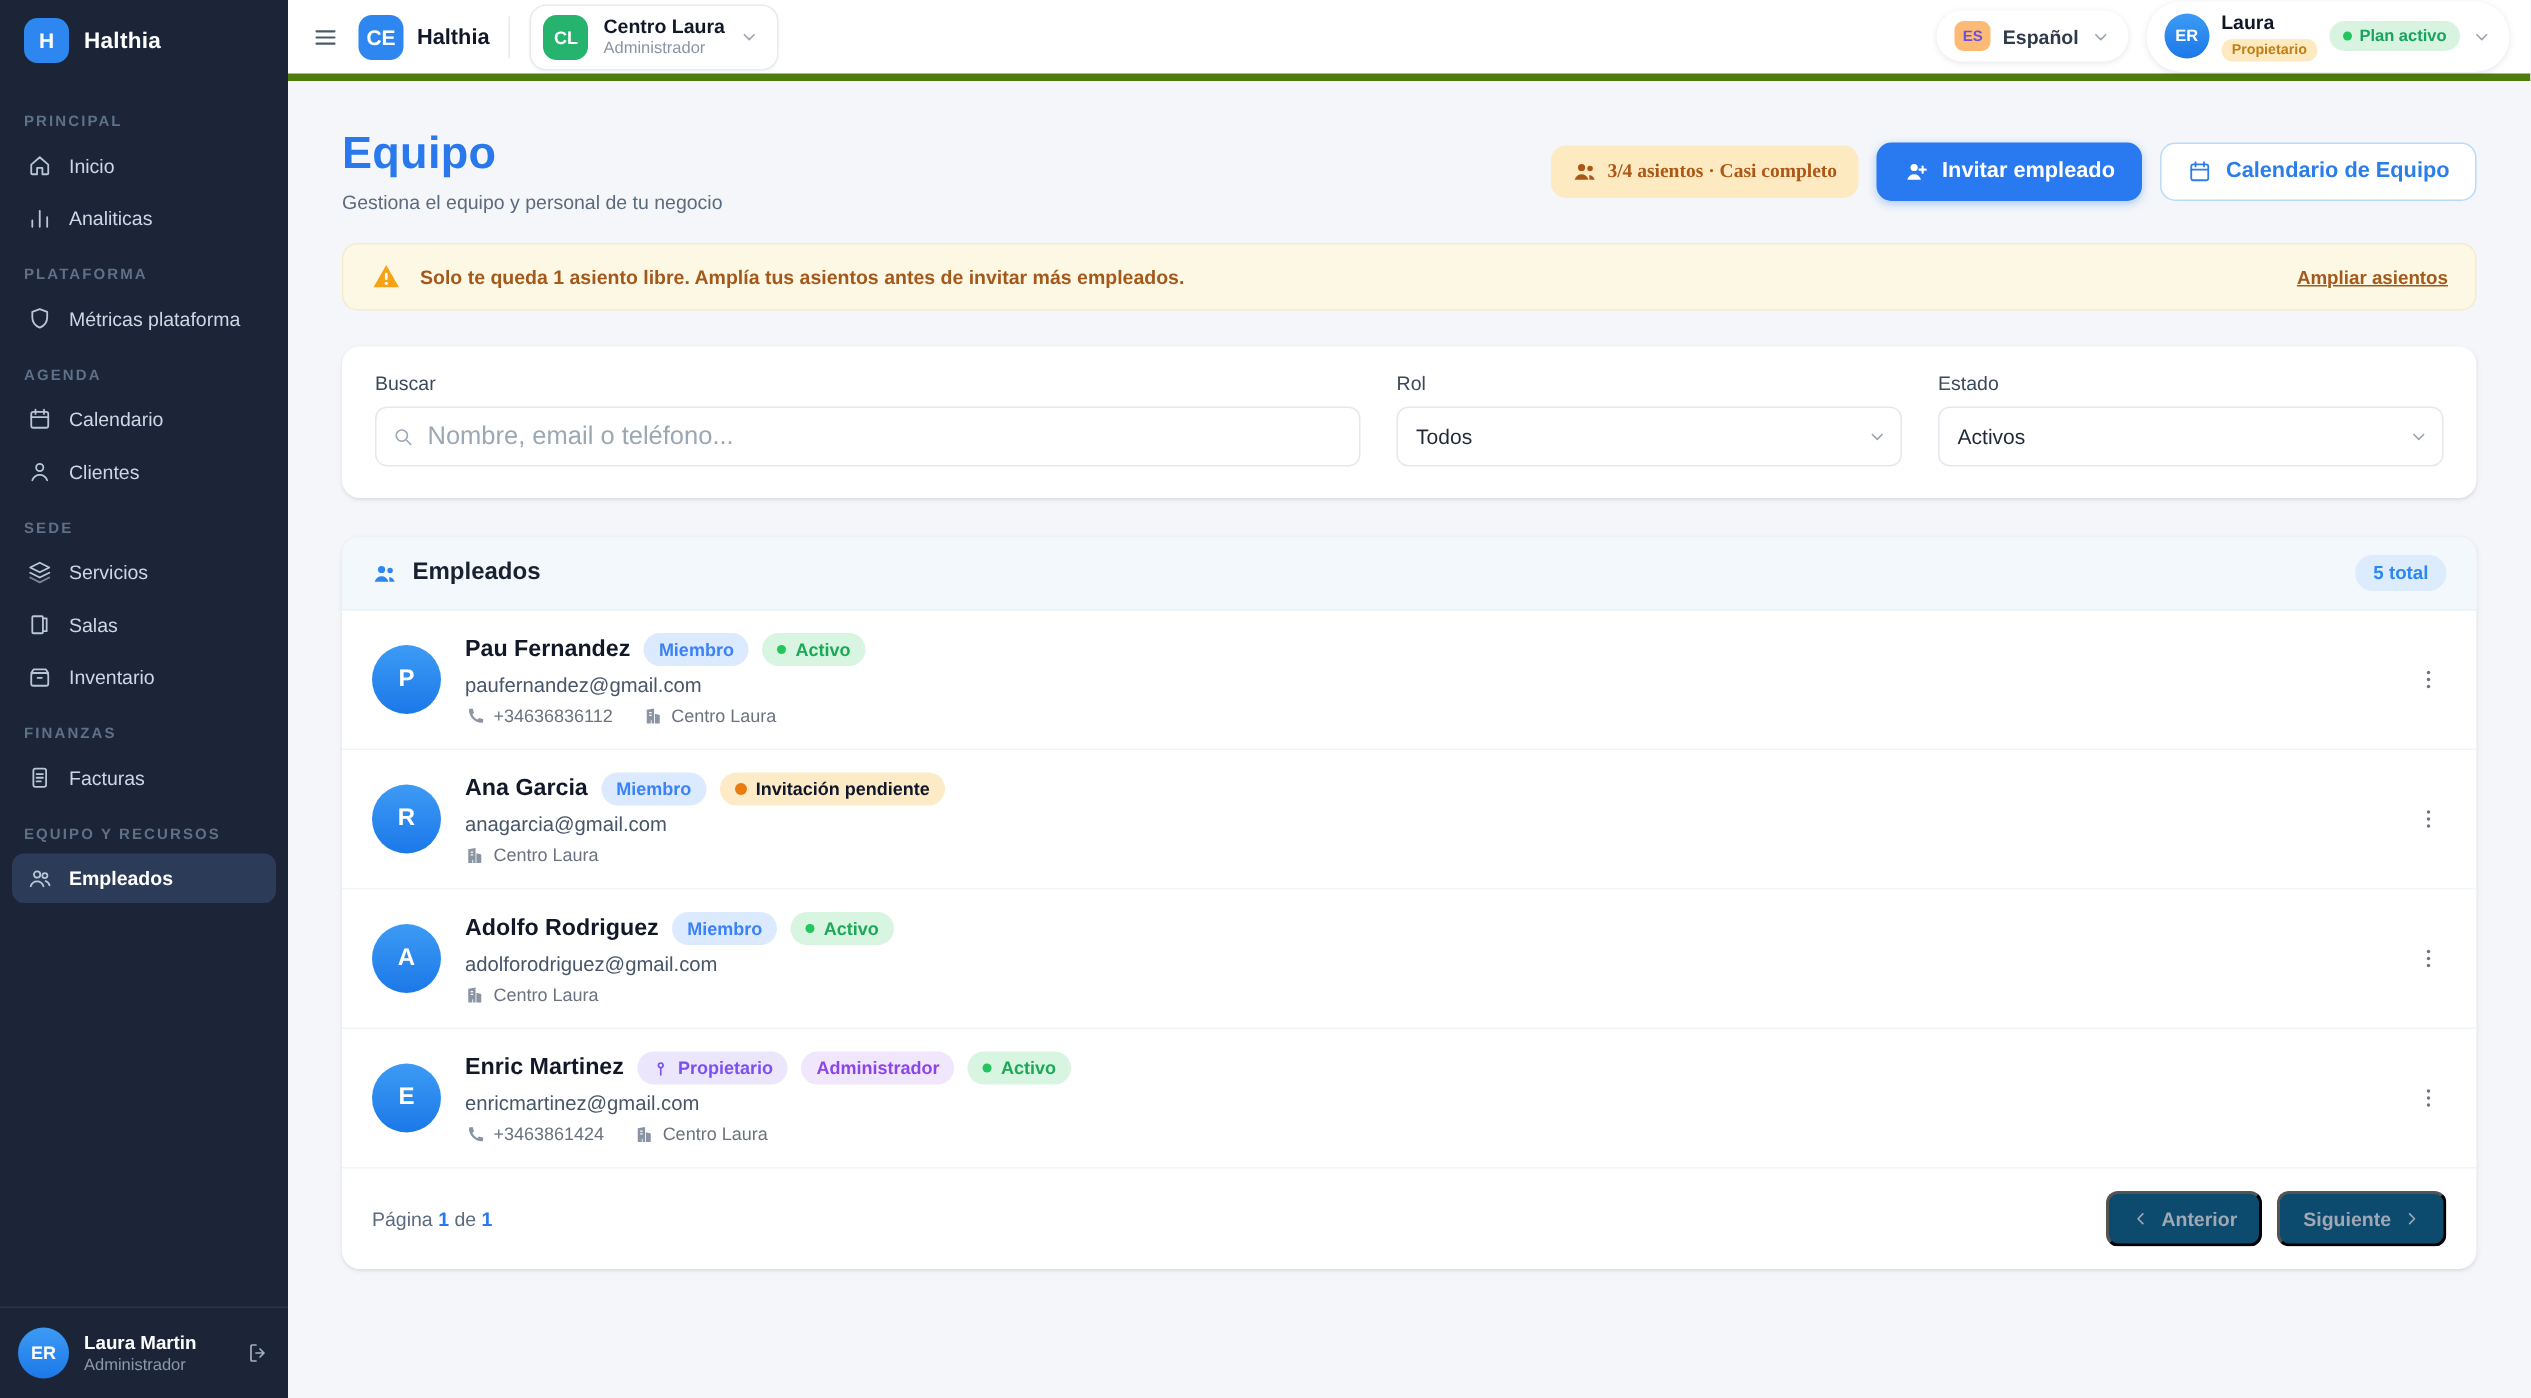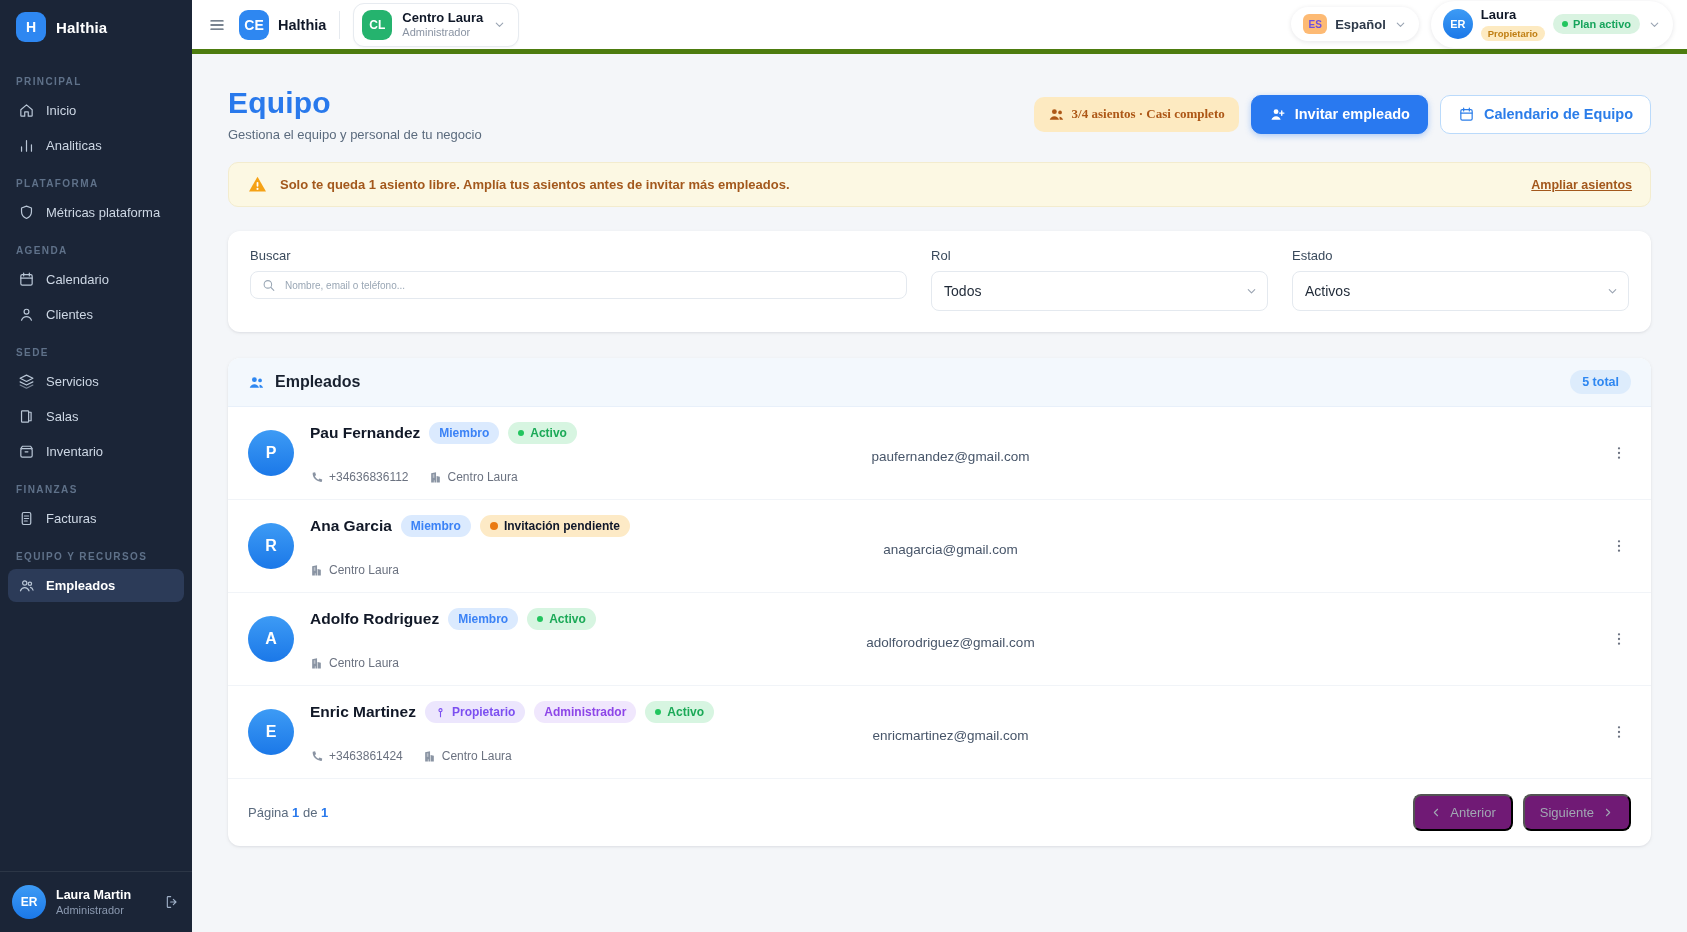--- a/index.html
+++ b/index.html
@@ -59,57 +59,57 @@
   .btn-primary { background:#2979f0; border:1.5px solid #2979f0; color:#fff; box-shadow:0 2px 6px rgba(41,121,240,.35); }
 
   .warn-banner { margin-top:20px; background:#fcf8e3; border:1px solid #f3ecce; border-radius:10px; padding:11px 18px; display:flex; align-items:center; gap:12px; }
   .warn-text { font-size:13px; font-weight:bold; color:#a3581c; }
   .warn-link { margin-left:auto; font-size:12.5px; font-weight:bold; color:#a3581c; text-decoration:underline; cursor:pointer; white-space:nowrap; }
 
   .filter-card { margin-top:24px; background:#fff; border-radius:12px; box-shadow:0 1px 2px rgba(16,24,40,.05), 0 1px 4px rgba(16,24,40,.06); padding:17px 22px 21px; display:grid; grid-template-columns:1.95fr 1fr 1fr; gap:24px; }
   .f-label { font-size:13px; color:#3a4a5c; margin-bottom:8px; display:block; }
   .search-wrap { position:relative; }
   .search-wrap .icon { position:absolute; left:11px; top:50%; transform:translateY(-50%); color:#9aa7b5; }
-  .f-input { width:100%; height:28px; border:1px solid #e4e9ef; border-radius:8px; padding:0 12px 0 34px; font-size:10px; font-family:inherit; color:#a21caf; outline:none; background:#fff; }
+  .f-input { width:100%; height:40px; border:1px solid #e4e9ef; border-radius:8px; padding:0 12px 0 34px; font-size:17px; font-family:inherit; color:#a21caf; outline:none; background:#fff; }
   .f-input::placeholder { color:#9aa7b5; }
   .sel-wrap { position:relative; }
   .f-select { width:100%; height:40px; border:1px solid #e4e9ef; border-radius:8px; padding:0 30px 0 12px; font-size:14px; font-family:inherit; color:#1f2937; background:#fff; appearance:none; -webkit-appearance:none; outline:none; cursor:pointer; }
   .sel-wrap .chev { position:absolute; right:10px; top:50%; transform:translateY(-50%); pointer-events:none; }
 
   .emp-card { margin-top:26px; background:#fff; border-radius:12px; box-shadow:0 1px 2px rgba(16,24,40,.05), 0 1px 4px rgba(16,24,40,.06); overflow:hidden; }
   .emp-head { background:#f3f8fd; border-bottom:1px solid #e8f0fa; padding:12px 20px; display:flex; align-items:center; justify-content:space-between; }
   .emp-head-left { display:flex; align-items:center; gap:10px; }
   .emp-head .icon { color:#2e87f1; }
   .emp-title { font-size:16px; font-weight:bold; color:#18212f; }
   .total-badge { background:#ddecfc; color:#2e87f1; font-size:12.5px; font-weight:bold; padding:5px 12px; border-radius:999px; }
 
   .emp-row { display:flex; align-items:center; gap:16px; padding:15px 20px; border-bottom:1px solid #f1f4f8; }
   .emp-row:last-of-type { border-bottom:none; }
   .row-av { width:46px; height:46px; font-size:16px; align-self:center; }
-  .row-main { flex:1; min-width:0;text-align:center; }
+  .row-main { flex:1; min-width:0; }
   .name-line { display:flex; align-items:center; gap:9px; }
   .emp-name { font-size:15.5px; font-weight:bold; color:#111827; }
   .badge { display:inline-flex; align-items:center; gap:6px; font-size:12px; font-weight:bold; padding:4px 10px; border-radius:999px; }
   .badge .bdot { width:6px; height:6px; border-radius:50%; display:inline-block; }
   .badge-member { background:#dbeafe; color:#3b82f6; }
   .badge-active { background:#d7f5e1; color:#1ba957; } .badge-active .bdot { background:#22c55e; }
   .badge-pending { background:#fdeac6; color:#0f172a; } .badge-pending .bdot { background:#ea7a12; width:8px; height:8px; }
   .badge-owner { background:#ece6fd; color:#7c4ff0; }
   .badge-admin { background:#f0e7fd; color:#8d45e8; }
   .emp-email { font-size:13.5px; color:#475569; margin-top:5px; }
   .meta-line { display:flex; align-items:center; gap:20px; margin-top:6px; }
   .meta-item { display:flex; align-items:center; gap:6px; font-size:12px; color:#6b7280; }
   .meta-item .icon { color:#8a94a3; }
   .kebab { color:#6b7280; cursor:pointer; padding:4px; align-self:center; }
 
   .emp-foot { padding:15px 20px; display:flex; align-items:center; justify-content:space-between; border-top:1px solid #f1f4f8; }
   .pag-text { font-size:13px; color:#5b6b7e; }
   .pag-num { color:#2979ec; font-weight:bold; }
   .pag-btns { display:flex; gap:10px; }
-  .pag-btn { display:flex; align-items:center; gap:7px; background:#701a75; border-radius:8px; padding:9px 15px; font-size:13px; color:#a1a8b3; cursor:pointer; }
+  .pag-btn { display:flex; align-items:center; gap:7px; background:#0c4a6e; border-radius:8px; padding:9px 15px; font-size:13px; color:#a1a8b3; cursor:pointer;font-weight:bold; }
 </style>
 </head>
 <body>
 
 <aside class="sidebar">
   <div class="side-logo">
     <div class="logo-sq">H</div>
     <div class="brand-name">Halthia</div>
   </div>
   <nav class="side-nav">

